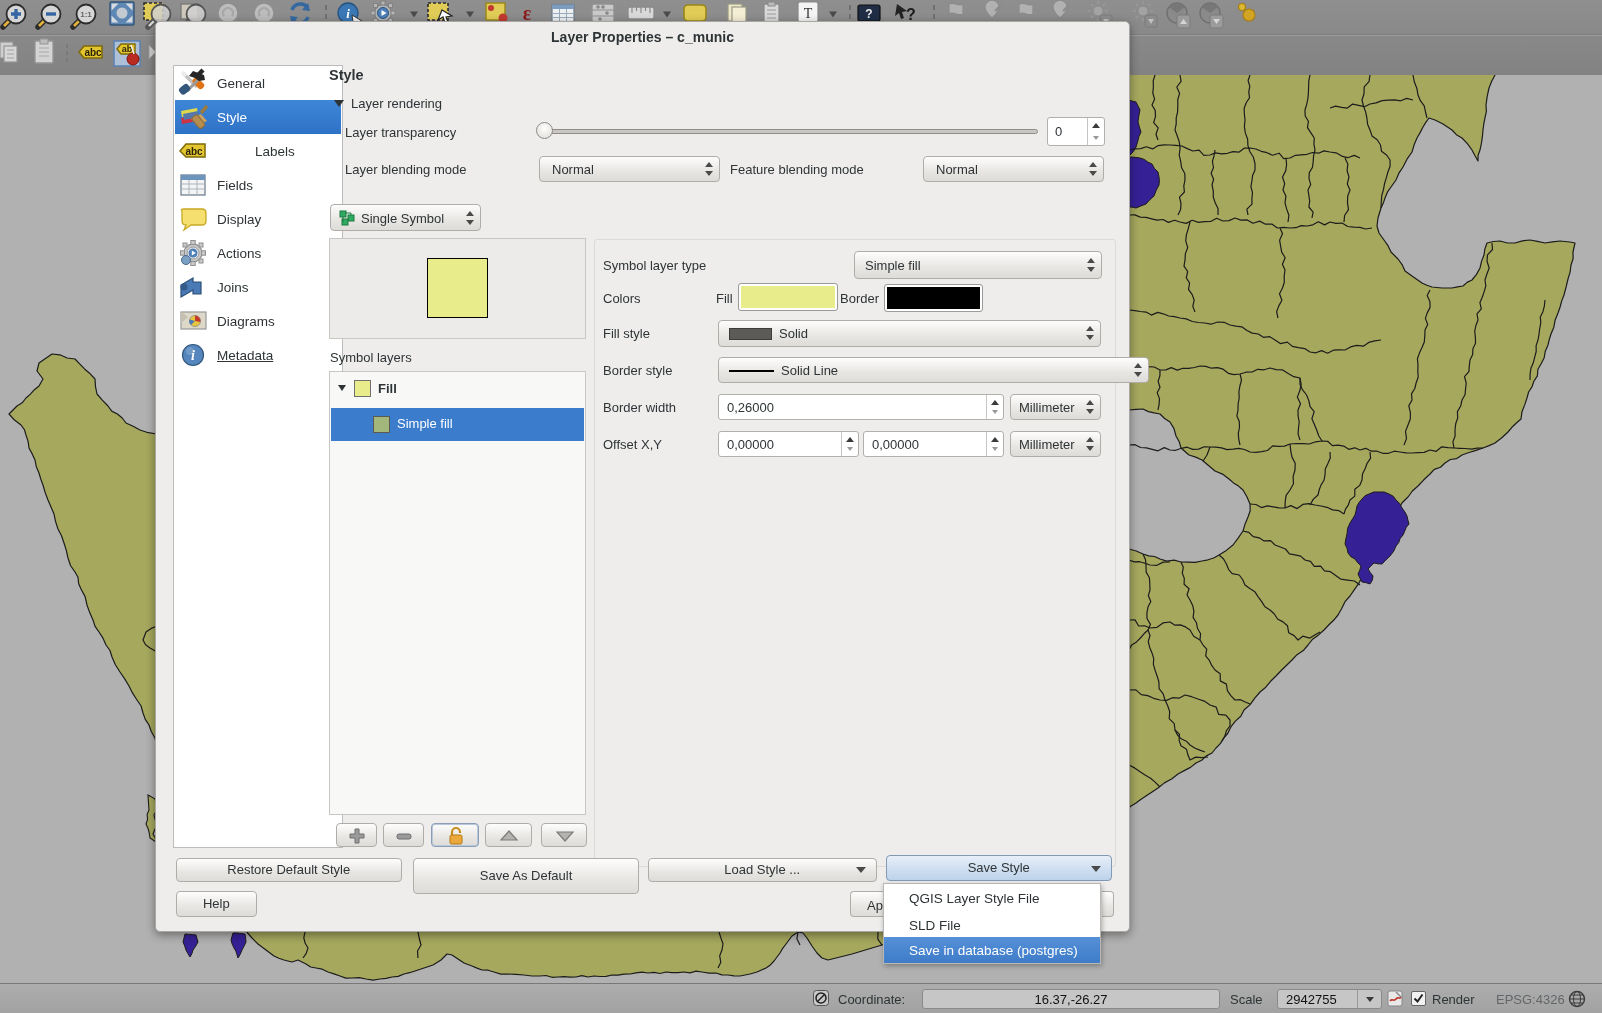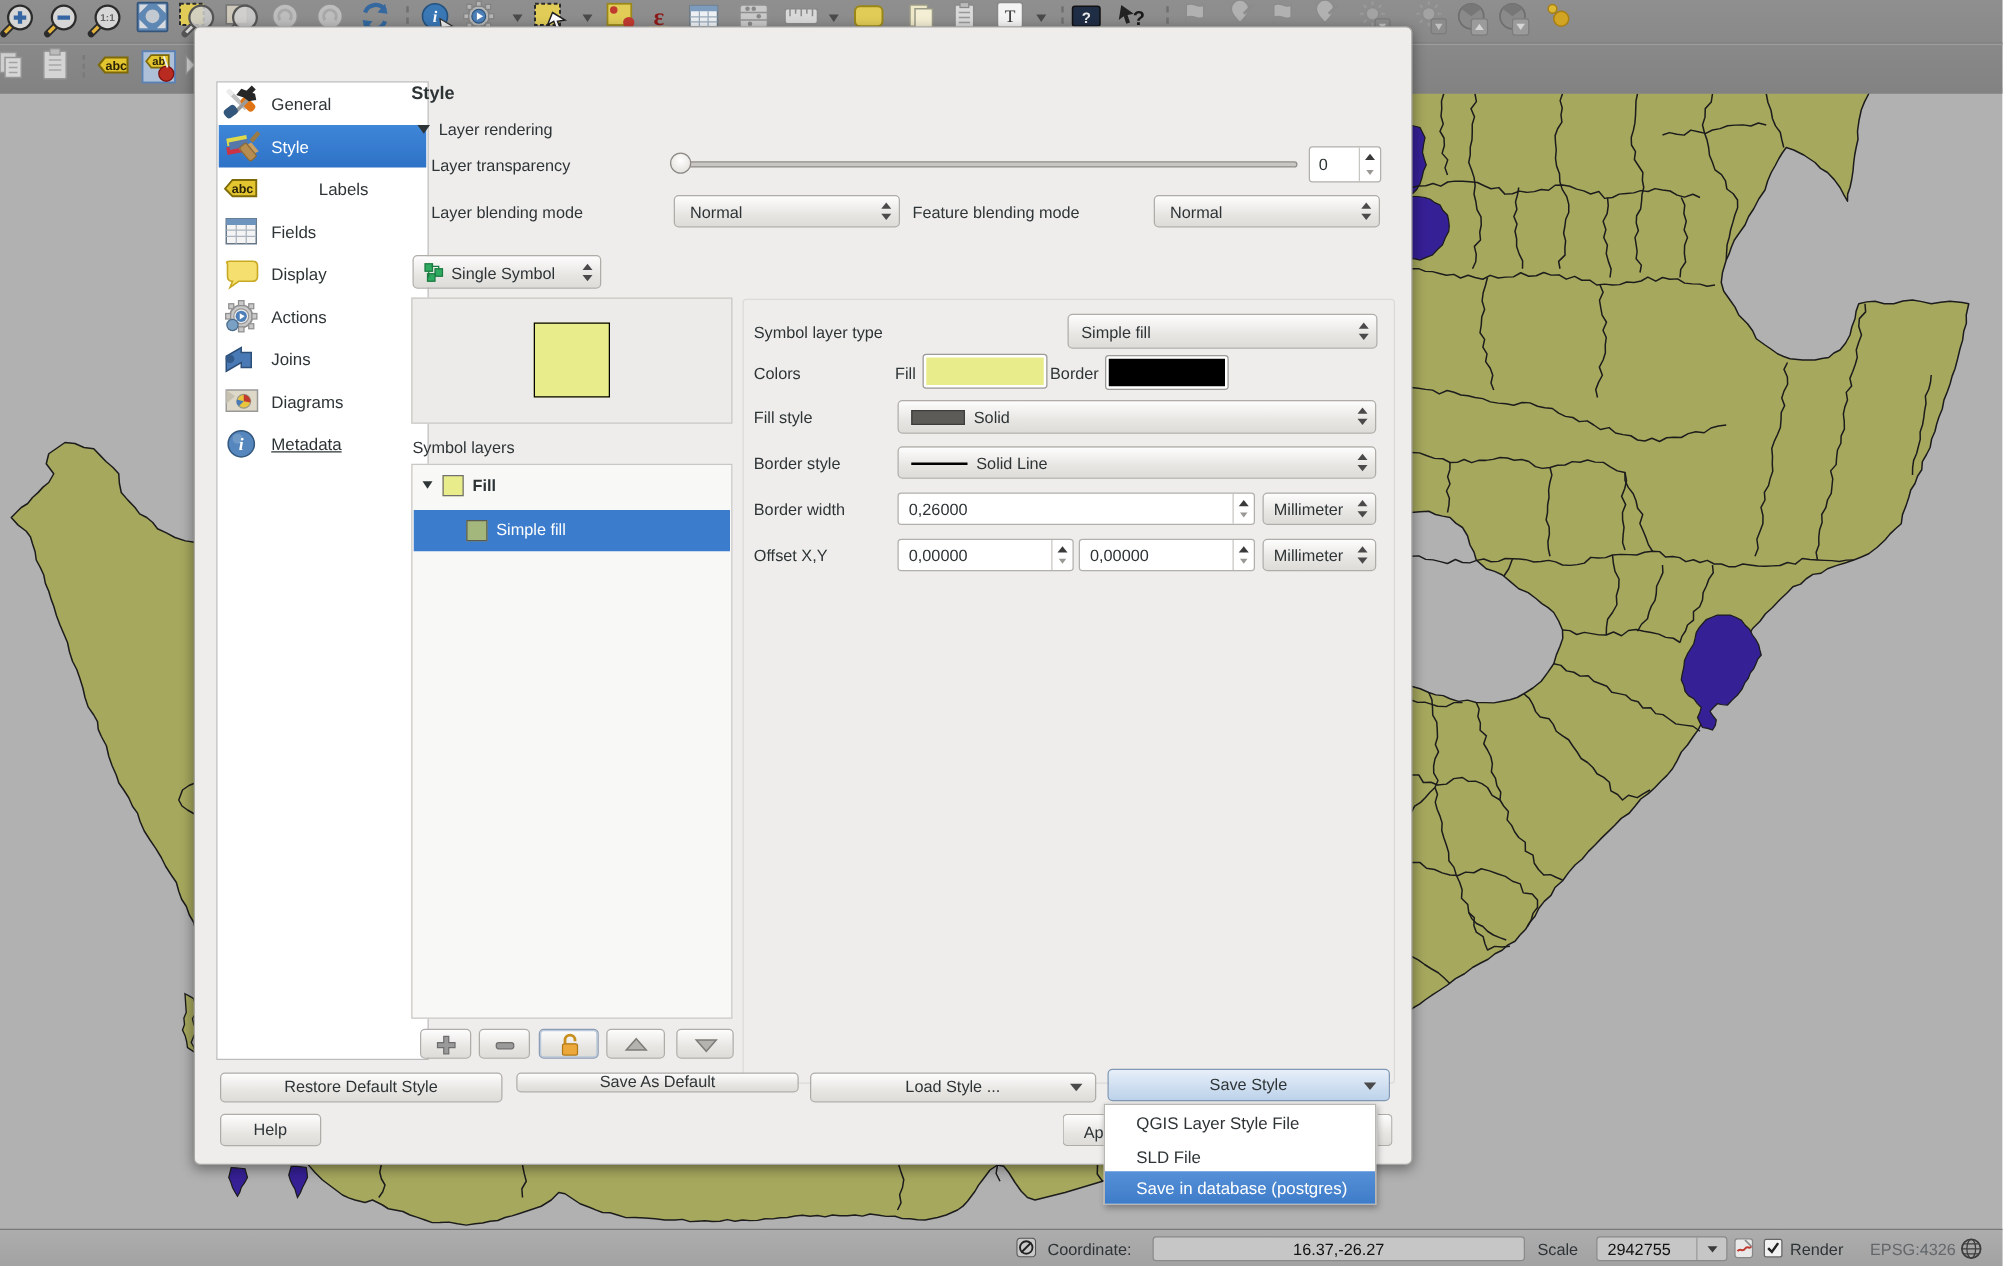--- a/index.html
+++ b/index.html
@@ -316,20 +316,21 @@
         <rect x="-13" y="-12" width="26" height="25" fill="#aebfd8" stroke="#5b82b5" stroke-width="1.5"></rect>
         <path d="M-10 -4 L-6 -9 L8 -9 L8 1 L-6 1 Z" fill="#e3c530" stroke="#7e6a08" stroke-width="1.4"></path>
         <text x="0" y="-1" font-size="9" font-weight="bold" fill="#2c2408" text-anchor="middle" font-family="Liberation Sans">ab</text>
         <circle cx="6" cy="6" r="6" fill="#b92a20" stroke="#7e1410"></circle>
         <path d="M4 -8 L7 1" stroke="#eee" stroke-width="1.5"></path>
       </g>
 <path d="M156 52 L149 45 L149 59 Z" fill="#cfcfcf" stroke="#9a9a9a"></path>
 </svg>
 </div>
 <div id="dialog">
+<div style="position:absolute;left:0;right:0;top:7px;text-align:center;font-size:14px;font-weight:bold;color:#2e3436;">Layer Properties – c_munic</div>
 <div style="position:absolute;left:17px;top:42.5px;width:170px;height:783px;background:#fff;border:1px solid #bcbcbc;">
  <div style="position:absolute;left:1px;right:1px;top:34px;height:34px;background:linear-gradient(#3e86d8,#2e72c6);"></div>
  <div class="si" style="top:0px">
         <span class="lbl" style="left:42px;top:10px;font-size:13.5px;">General</span>
       </div>
  <div class="si" style="top:34px">
         <span class="lbl" style="left:42px;top:10px;font-size:13.5px;color:#fff;">Style</span>
       </div>
  <div class="si" style="top:68px">
         <span class="lbl" style="left:42px;top:10px;font-size:13.5px;margin-left:38px;">Labels</span>
@@ -496,21 +497,21 @@
 <div style="position:absolute;left:583px;top:262px;width:98px;height:26px;background:#e9ec8b;border:2.5px solid #fff;outline:1px solid #9c9a96;border-radius:2px;"></div>
 <div class="lbl" style="left:684px;top:269px;">Border</div>
 <div style="position:absolute;left:729px;top:263px;width:97px;height:26px;background:#000;border:2.5px solid #fff;outline:1px solid #9c9a96;border-radius:2px;"></div>
 <div class="lbl" style="left:447px;top:304px;">Fill style</div>
 <div class="btn" style="left:562px;top:298px;width:383px;height:26.5px;">
       <div style="position:absolute;left:10px;top:7px;width:43px;height:12px;background:#5d5b58;border:1px solid #3c3c3c;"></div>
       <span class="lbl" style="left:60px;top:5px;">Solid</span>
       <div class="arrows"></div>
     </div>
 <div class="lbl" style="left:447px;top:341px;">Border style</div>
-<div class="btn" style="left:562px;top:334.5px;width:383px;height:26.5px;">
+<div class="btn" style="left:562px;top:334.5px;width:431px;height:26.5px;">
       <div style="position:absolute;left:10px;top:12px;width:45px;height:2.5px;background:#000;"></div>
       <span class="lbl" style="left:62px;top:5px;">Solid Line</span>
       <div class="arrows"></div>
     </div>
 <div class="lbl" style="left:447px;top:378px;">Border width</div>
 <div class="white" style="position:absolute;left:562px;top:372px;width:286px;height:26px;">
       <span class="lbl" style="left:8px;top:5px;">0,26000</span>
       <div class="spinarr"></div>
     </div>
 <div class="btn" style="left:854px;top:372px;width:91px;height:26px;">
@@ -526,21 +527,21 @@
       <span class="lbl" style="left:8px;top:5px;">0,00000</span>
       <div class="spinarr"></div>
     </div>
 <div class="btn" style="left:854px;top:408.5px;width:91px;height:26.5px;">
       <span class="lbl" style="left:8px;top:5px;">Millimeter</span>
       <div class="arrows"></div>
     </div>
 <div class="btn" style="left:20px;top:836px;width:225.5px;height:23.5px;">
       <span class="t">Restore Default Style</span>
     </div>
-<div class="btn" style="left:257px;top:836px;width:226px;height:16px;">
+<div class="btn" style="left:257px;top:836px;width:226px;height:36px;">
       <span class="t">Save As Default</span>
     </div>
 <div class="btn" style="left:492px;top:836px;width:228.5px;height:23.5px;">
       <span class="t">Load Style ...</span>
       <div style="position:absolute;right:10px;top:8px;width:0;height:0;border-left:5px solid transparent;border-right:5px solid transparent;border-top:6.5px solid #4a4a4a;"></div>
     </div>
 <div class="btn" style="left:729.5px;top:832.5px;width:226.5px;height:26.5px;background:linear-gradient(#e7eff9,#cdddf0 60%,#bdd3ea);border-color:#8199b5;">
       <span class="t">Save Style</span>
       <div style="position:absolute;right:10px;top:10px;width:0;height:0;border-left:5px solid transparent;border-right:5px solid transparent;border-top:6.5px solid #4a4a4a;"></div>
     </div>

